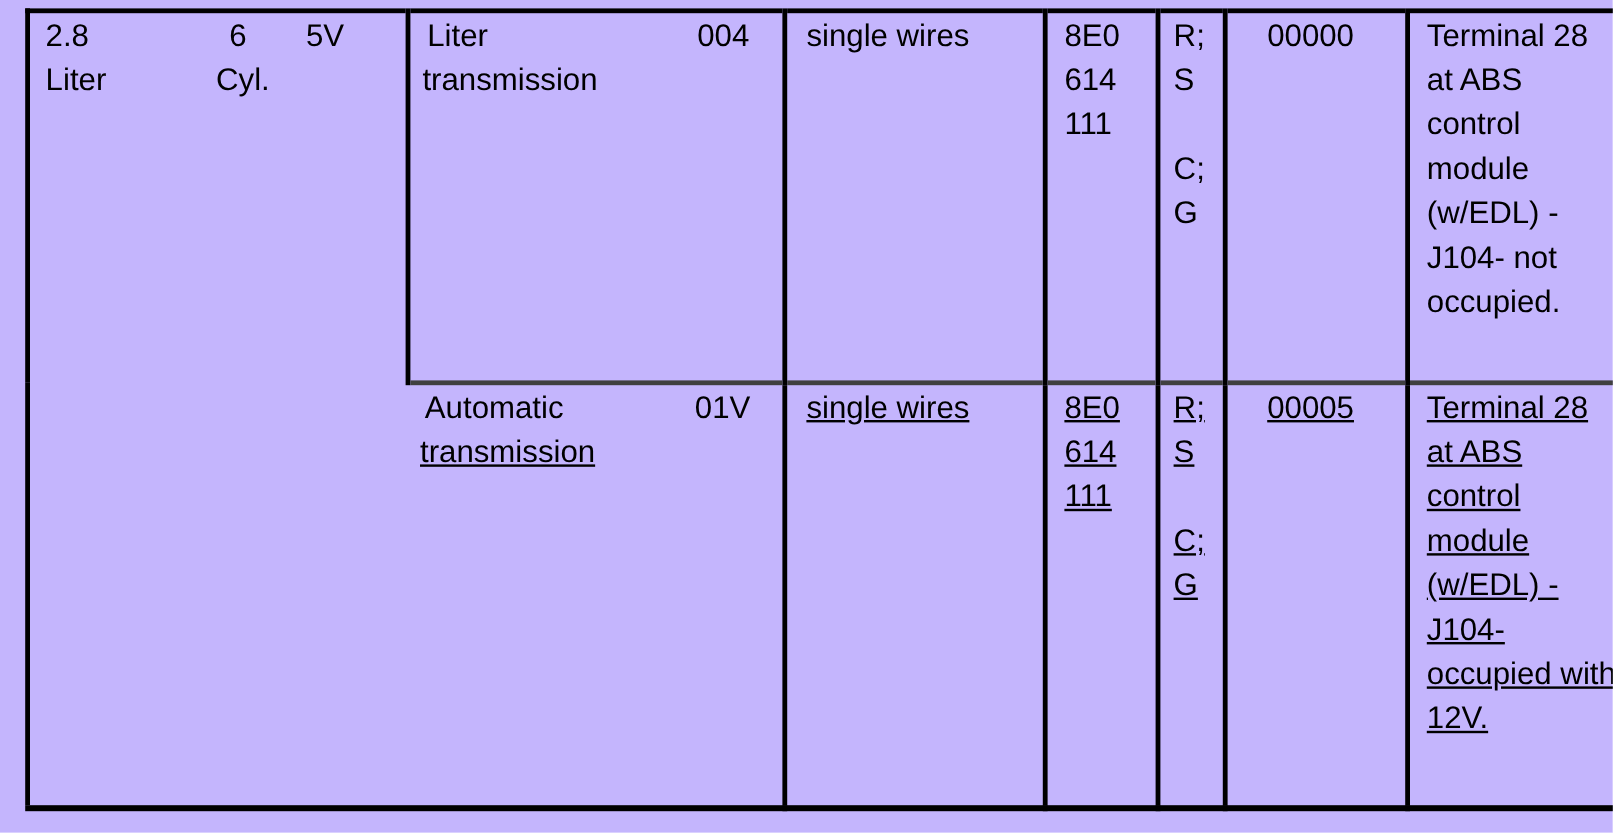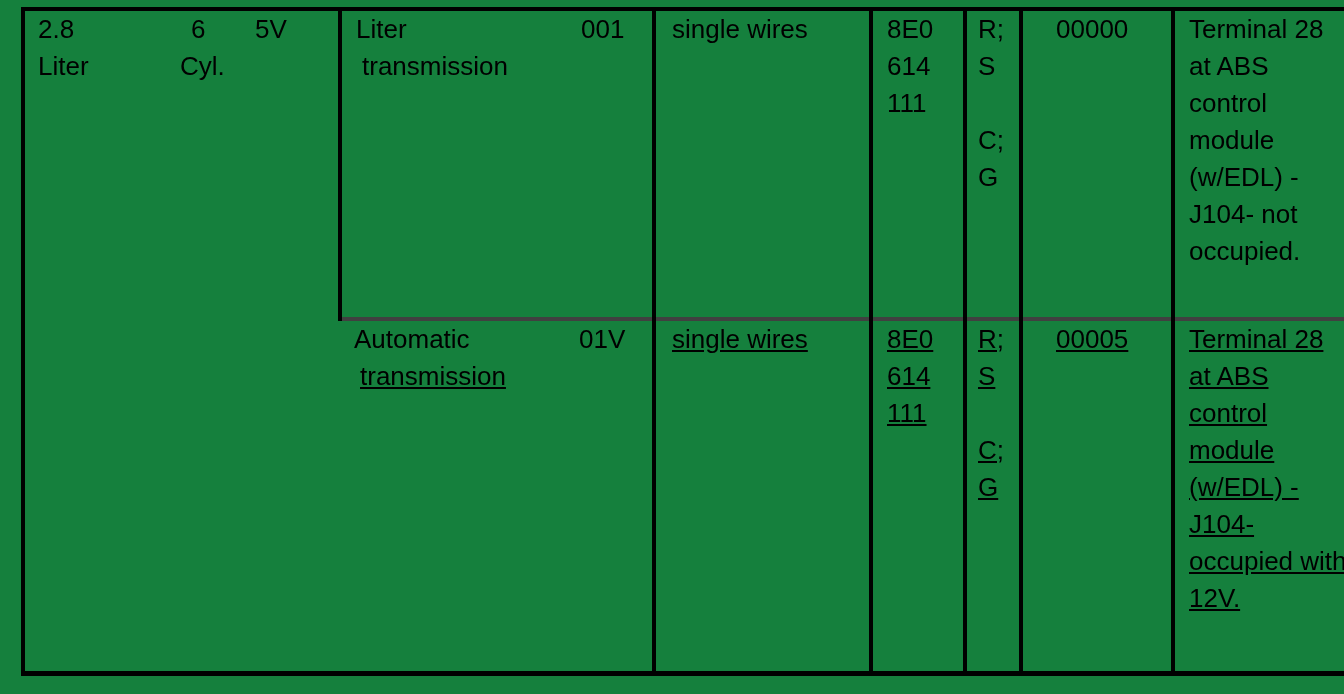--- a/index.html
+++ b/index.html
@@ -14,21 +14,21 @@
     overflow: hidden;
     font-family: "Liberation Sans", sans-serif;
     color: #000000;
     -webkit-font-smoothing: none;
   }
 
   #page {
     position: relative;
     width: 1344px;
     height: 694px;
-    background: #15803d;
+    background: #c4b5fd;
   }
 
   
   .tbl-wrap {
     position: absolute;
     left: 21px;
     top: 7px;
     width: 1315px;
     height: 669px;
   }
@@ -80,21 +80,21 @@
   .eng-b2{ position: absolute; left: 155px; top: 0; }
 
   
   .trans-line1 {
     position: relative;
     height: 37px;
     white-space: nowrap;
   }
   .trans-name  { position: absolute; left: 14px; top: 0; }
   .trans-code  { position: absolute; left: 239px; top: 0; }
-  .trans-name2 { padding-left: 20px; }
+  .trans-name2 { padding-left: 10px; }
 
   .pad-l14 { padding-left: 14px; }
   .pad-l16 { padding-left: 16px; }
   .pad-l11 { padding-left: 11px; }
 
   .num-val { padding-left: 33px; }
 
   .note-txt {
     padding-left: 14px;
     padding-right: 6px;
@@ -123,21 +123,21 @@
             </div>
             <div class="engine-row">
               <span class="eng-a">Liter</span>
               <span class="eng-b2">Cyl.</span>
             </div>
           </td>
 
           <td class="c-trans cellpad">
             <div class="trans-line1">
               <span class="trans-name">Liter</span>
-              <span class="trans-code">001</span>
+              <span class="trans-code">004</span>
             </div>
             <div class="trans-name2">transmission</div>
           </td>
 
           <td class="c-wires cellpad">
             <div class="pad-l16">single wires</div>
           </td>
 
           <td class="c-part cellpad">
             <div class="pad-l14">8E0</div>

